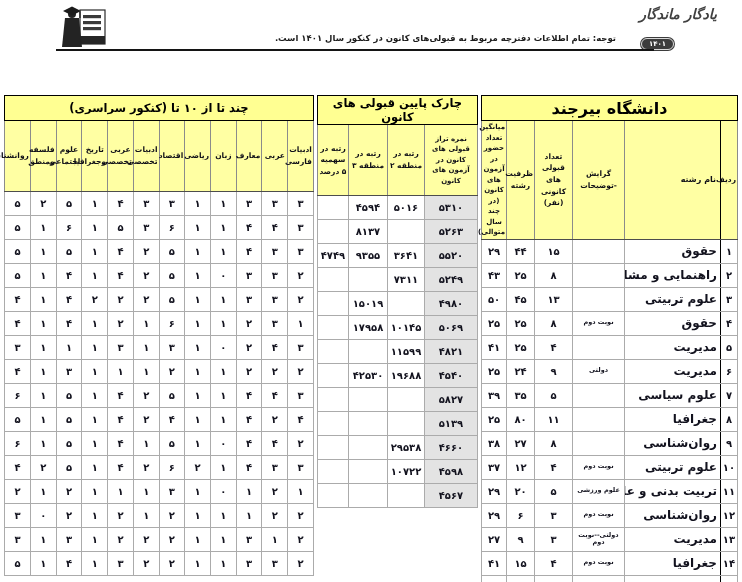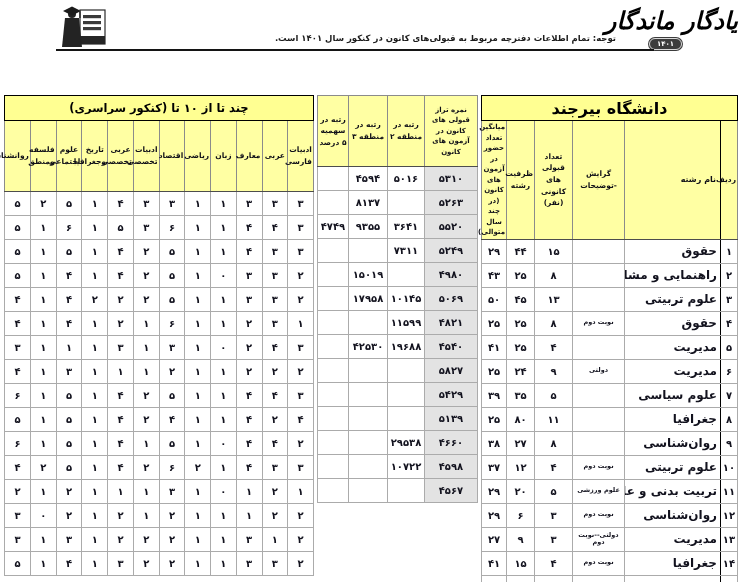--- a/index.html
+++ b/index.html
@@ -4,23 +4,23 @@
 <style>
   html,body{margin:0;padding:0;background:#fff;}
   body{width:742px;height:582px;font-family:"DejaVu Sans",sans-serif;position:relative;overflow:hidden;color:#111;}
   .page{position:absolute;inset:0;}
 
   
   .kanoon-logo{position:absolute;left:60px;top:3px;width:48px;height:46px;}
   .notice{position:absolute;right:126px;top:33px;width:500px;direction:rtl;text-align:right;
           font-size:8.5px;font-weight:bold;color:#1c1c1c;}
   .brand{position:absolute;right:4px;top:6px;width:120px;text-align:center;direction:rtl;}
-  .brand-title{font-family:"DejaVu Serif",serif;font-style:italic;font-weight:bold;font-size:24px;
-               color:#000000;white-space:nowrap;}
-  .brand-year{position:absolute;right:60px;top:38px;background:#3c3c3c;color:#fff;font-size:7px;
+  .brand-title{font-family:"DejaVu Serif",serif;font-style:italic;font-weight:bold;font-size:14px;
+               color:#404040;white-space:nowrap;}
+  .brand-year{position:absolute;right:68px;top:38px;background:#3c3c3c;color:#fff;font-size:7px;
               font-weight:bold;padding:1px 7px;border-radius:7px;border:1px solid #d9d9d9;
               box-shadow:0 0 0 1px #3c3c3c;}
   .rule{position:absolute;left:56px;top:49px;width:598px;height:2px;background:#141414;}
 
   
   .tables{position:absolute;top:95px;right:4px;left:4px;display:flex;direction:rtl;gap:3px;align-items:flex-start;}
   table{border-collapse:collapse;table-layout:fixed;direction:rtl;}
   .uni{width:256px;}
   .quart{width:160px;}
   .subj{width:312px;}
@@ -215,20 +215,23 @@
     </table>
 
     <table class="quart">
       <colgroup>
         <col style="width:53px">
           <col style="width:37px">
           <col style="width:39px">
           <col style="width:31px">
       </colgroup>
       <thead>
+        <tr>
+            <th class="group" colspan="4">چارک پایین قبولی های کانون</th>
+          </tr>
         <tr class="cols">
           <th class="small">نمره تراز قبولی های کانون در آزمون های کانون</th>
           <th>رتبه در منطقه ۲</th>
           <th>رتبه در منطقه ۳</th>
           <th>رتبه در سهمیه ۵ درصد</th>
         </tr>
       </thead>
       <tbody id="quart-body">
           <tr>
             <td class="score">۵۳۱۰</td>
@@ -273,26 +276,20 @@
             <td></td>
           </tr>
           <tr>
             <td class="score">۴۵۴۰</td>
             <td>۱۹۶۸۸</td>
             <td>۴۲۵۳۰</td>
             <td></td>
           </tr>
           <tr>
             <td class="score">۵۸۲۷</td>
-            <td></td>
-            <td></td>
-            <td></td>
-          </tr>
-          <tr>
-            <td class="score">۵۴۲۹</td>
             <td></td>
             <td></td>
             <td></td>
           </tr>
           <tr>
             <td class="score">۵۱۳۹</td>
             <td></td>
             <td></td>
             <td></td>
           </tr>

